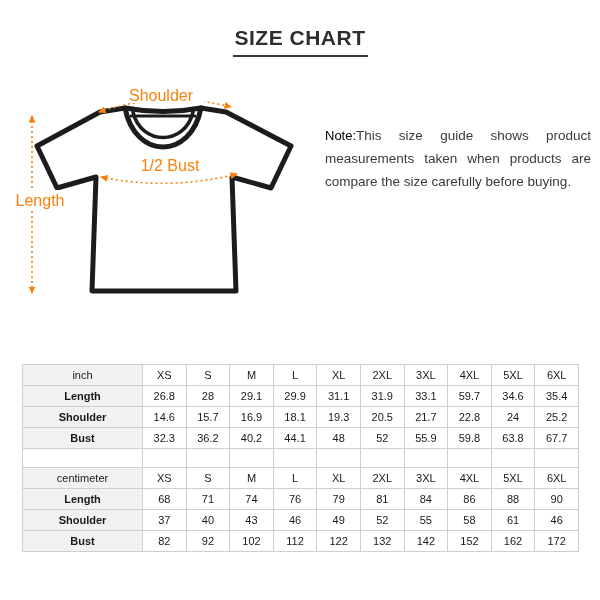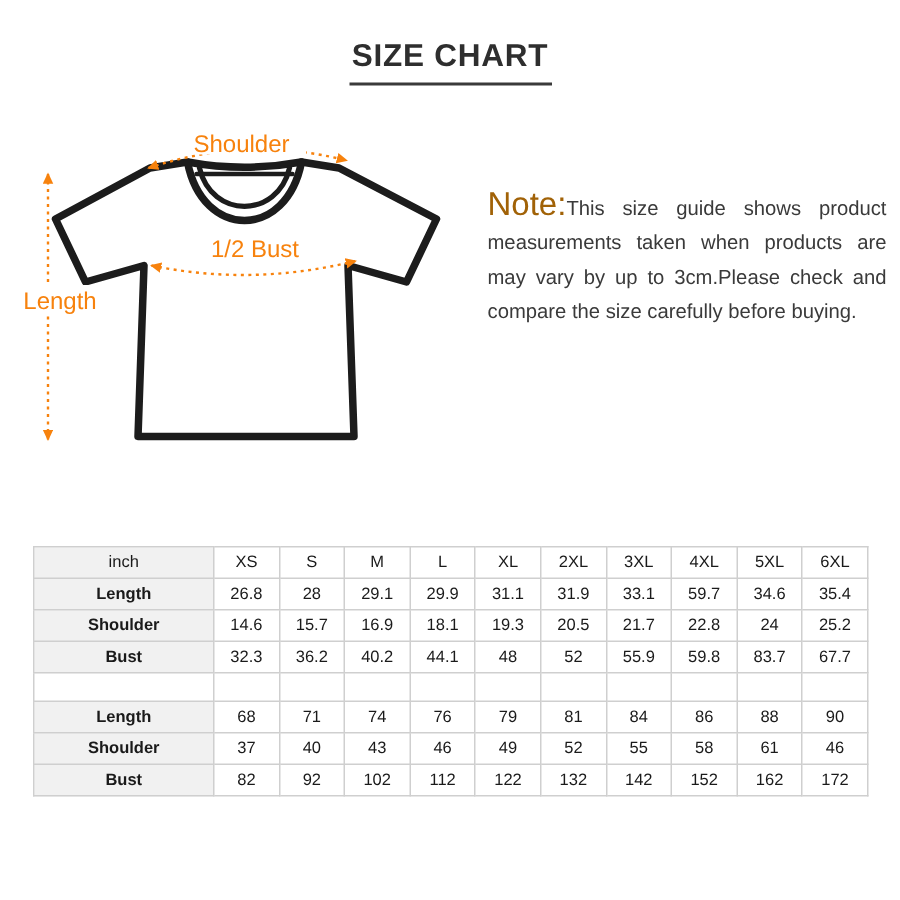--- a/index.html
+++ b/index.html
@@ -18,21 +18,21 @@
   .collar-line { fill: none; stroke: #1c1c1c; stroke-linecap: round; }
   .measure-line { fill: none; stroke: #f7820d; stroke-width: 1.6; stroke-dasharray: 2 3; }
   .measure-text { fill: #f7820d; font-family: "Liberation Sans", sans-serif; font-size: 16px; }
   .text-bg { fill: #ffffff; }
 
   
   .note { position: absolute; left: 325px; top: 124px; width: 266px;
     font-size: 13.5px; color: #3a3a3a; }
   .note-line { line-height: 23px; text-align: justify; text-align-last: justify; }
   .note-line.last { text-align-last: left; }
-  .note-label { font-size: 22px; color: #a16207; }
+  .note-label { font-size: 13px; color: #000000; }
 
   
   .size-table { position: absolute; left: 22px; top: 364px; width: 557px;
     border-collapse: collapse; table-layout: fixed; }
   .size-table td { border: 1px solid #cfcfcf; height: 21px; text-align: center;
     vertical-align: middle; font-size: 11px; padding: 0; background: #ffffff; }
   .size-table td.label-cell { background: #f1f1f1; font-weight: bold; }
   .size-table td.header { font-weight: normal; }
   .size-table tr.spacer td { height: 19px; background: #ffffff; }
   .size-table col.label-col { width: 120px; }
@@ -74,21 +74,20 @@
 
     <g>
       <path class="measure-line" d="M 91 89 Q 158 103 227 86" marker-start="url(#ah)" marker-end="url(#ah)"></path>
       <text class="measure-text" x="160" y="83" text-anchor="middle">1/2 Bust</text>
     </g>
   </svg>
 
   <div class="note">
     <div class="note-line"><span class="note-label">Note:</span><span>This size guide shows product</span></div>
     <div class="note-line">measurements taken when products are</div>
-    <div class="note-line">may vary by up to 3cm.Please check and</div>
     <div class="note-line last">compare the size carefully before buying.</div>
   </div>
 
   <table class="size-table">
     <colgroup>
       <col class="label-col">
       <col>
         <col>
         <col>
         <col>
@@ -142,35 +141,48 @@
         <tr>
           <td class="label-cell">Bust</td>
           <td>32.3</td>
           <td>36.2</td>
           <td>40.2</td>
           <td>44.1</td>
           <td>48</td>
           <td>52</td>
           <td>55.9</td>
           <td>59.8</td>
-          <td>83.7</td>
+          <td>63.8</td>
           <td>67.7</td>
         </tr>
         <tr class="spacer">
           <td></td>
           <td></td>
           <td></td>
           <td></td>
           <td></td>
           <td></td>
           <td></td>
           <td></td>
           <td></td>
           <td></td>
           <td></td>
+        </tr>
+        <tr>
+          <td class="label-cell header">centimeter</td>
+          <td class="header">XS</td>
+          <td class="header">S</td>
+          <td class="header">M</td>
+          <td class="header">L</td>
+          <td class="header">XL</td>
+          <td class="header">2XL</td>
+          <td class="header">3XL</td>
+          <td class="header">4XL</td>
+          <td class="header">5XL</td>
+          <td class="header">6XL</td>
         </tr>
         <tr>
           <td class="label-cell">Length</td>
           <td>68</td>
           <td>71</td>
           <td>74</td>
           <td>76</td>
           <td>79</td>
           <td>81</td>
           <td>84</td>

